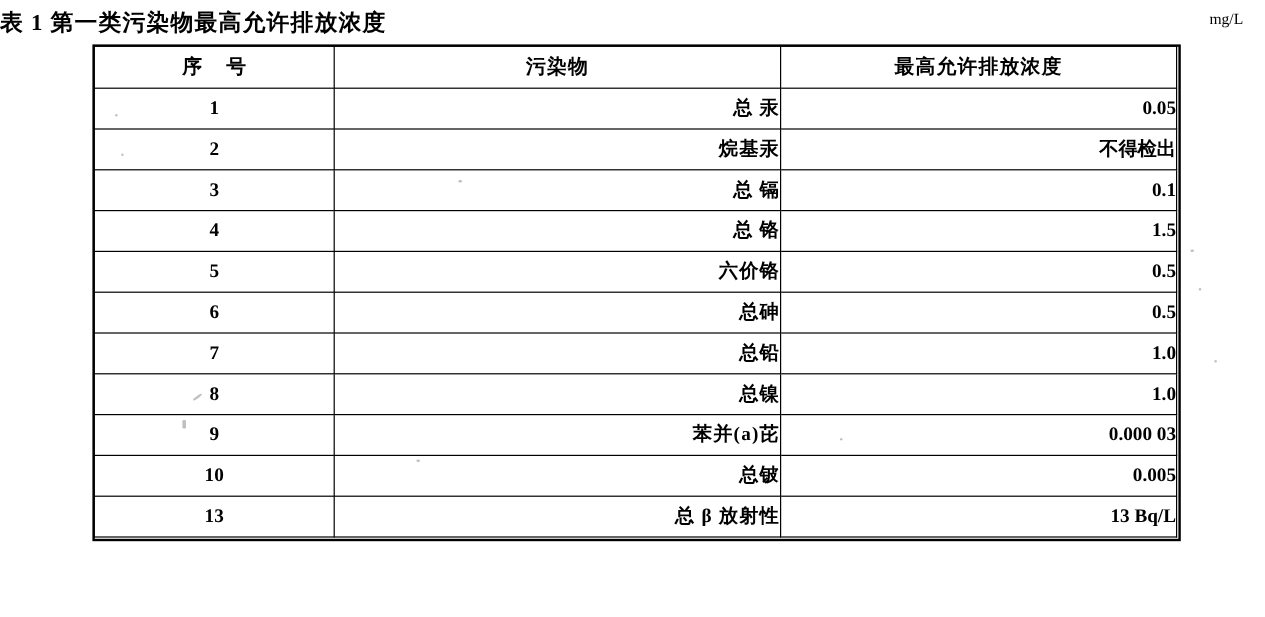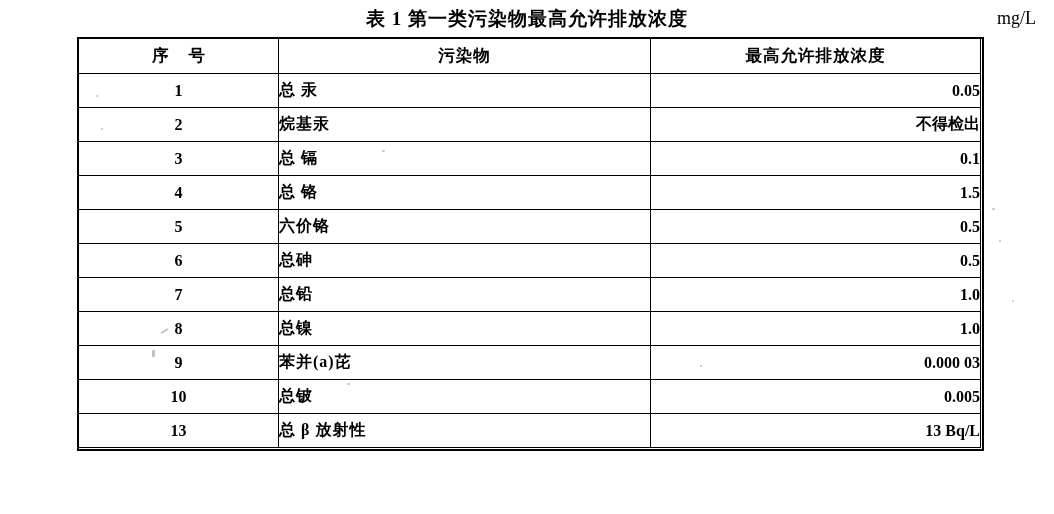--- a/index.html
+++ b/index.html
@@ -28,31 +28,31 @@
     top: 6px;
     left: 0;
     width: 1054px;
     height: 28px;
   }
   .title {
     position: absolute;
     left: 0;
     right: 0;
     top: 0;
-    text-align: center;
+    text-align: left;
     font-size: 19px;
     font-weight: bold;
     letter-spacing: 1px;
     font-family: "Liberation Serif", serif;
   }
   .unit {
     position: absolute;
     right: 18px;
     top: 2px;
-    font-size: 18px;
+    font-size: 13px;
     font-family: "Liberation Serif", serif;
   }
 
   .table-wrap {
     position: absolute;
     top: 38px;
     left: 78px;
     width: 902px;
   }
 
@@ -81,21 +81,21 @@
     letter-spacing: 1px;
   }
   table.tbl thead th.h1 { letter-spacing: 8px; padding-left: 8px; }
 
   td.num {
     text-align: center;
     font-weight: normal;
     font-size: 16px;
   }
   td.name {
-    text-align: left;
+    text-align: right;
     font-weight: bold;
     letter-spacing: 1px;
   }
   td.val {
     text-align: right;
     padding-left: 64px;
     font-weight: bold;
     font-size: 15.5px;
   }
 

